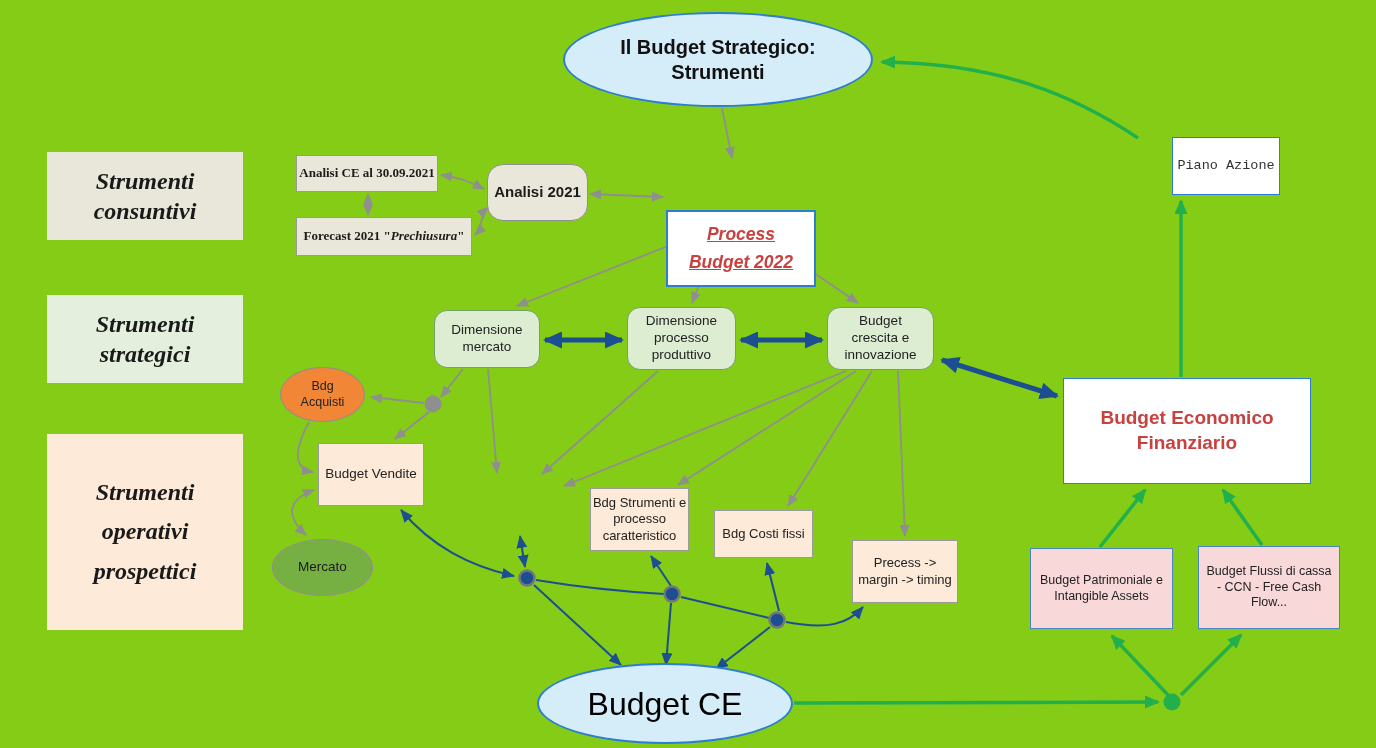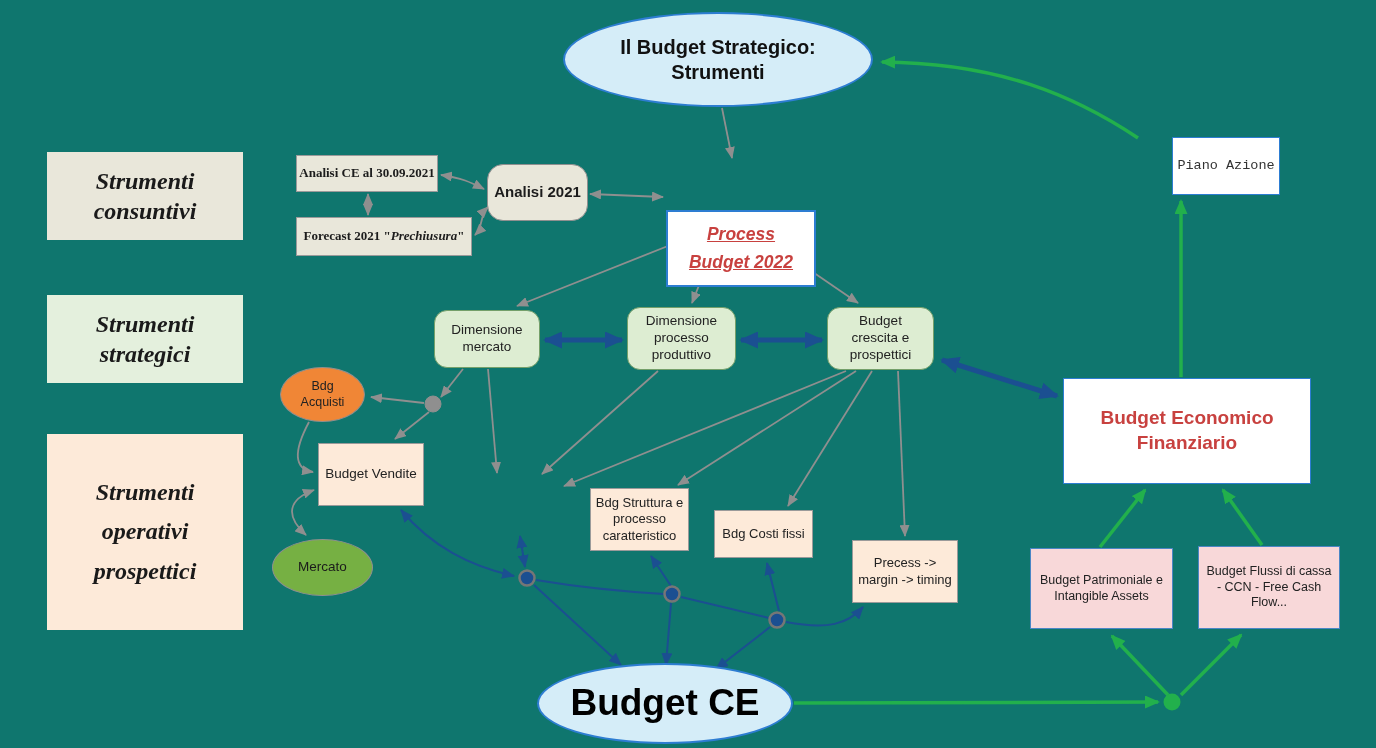--- a/index.html
+++ b/index.html
@@ -1,16 +1,16 @@
 <!DOCTYPE html>
 <html style="--c-navy: #1b4f91; --c-green_arrow: #22b04c; --c-gray_arrow: #8f8f8f; --c-red_text: #c8413f; --c-blue_border: #2d7dd2; --c-light_blue_fill: #d5edf8; --c-beige_fill: #e9e7da; --c-light_green_fill: #e4f0dd; --c-green_box_fill: #ddedd2; --c-green_box_border: #74a06a; --c-peach_fill: #fdead9; --c-pink_fill: #f8d8d9; --c-orange_fill: #f08636; --c-green_ellipse_fill: #76b043;"><head>
 <meta charset="utf-8">
 <style>
   html,body{margin:0;padding:0;background:#ffffff;}
-  #canvas{position:relative;width:1376px;height:748px;background:#0f766e;overflow:hidden;
+  #canvas{position:relative;width:1376px;height:748px;background:#84cc16;overflow:hidden;
           font-family:"Liberation Sans",sans-serif;}
   #wires{position:absolute;left:0;top:0;width:1376px;height:748px;}
 
   .node{position:absolute;box-sizing:border-box;display:flex;align-items:center;justify-content:center;
         text-align:center;white-space:pre-line;color:#1c1c1c;line-height:1.25;}
   .ellipse{border-radius:50%;}
 
   .title-ellipse{background:var(--c-light_blue_fill,#d5edf8);border:2px solid var(--c-blue_border,#2d7dd2);
         font-weight:bold;font-size:20px;color:#111;}
   .lane{font-family:"Liberation Serif",serif;font-style:italic;font-weight:bold;font-size:24px;color:#1a1a1a;}
@@ -28,21 +28,21 @@
   .piano-box{background:#fff;border:1.5px solid var(--c-blue_border,#2d7dd2);font-size:13.5px;color:#333;}
   .green-round{background:var(--c-green_box_fill,#ddedd2);border:1.5px solid var(--c-green_box_border,#74a06a);
         border-radius:13px;font-size:13.5px;color:#222;}
   .peach-box{background:var(--c-peach_fill,#fdead9);border:1.5px solid #9a9a9a;font-size:13px;color:#222;}
   .orange-ellipse{background:var(--c-orange_fill,#f08636);border:1px solid #8f8f8f;font-size:12.5px;color:#222;}
   .green-ellipse{background:var(--c-green_ellipse_fill,#76b043);border:1px solid #8f8f8f;font-size:13.5px;color:#1b1b1b;}
   .bef-box{background:#fff;border:1.5px solid var(--c-blue_border,#2d7dd2);
         color:var(--c-red_text,#c8413f);font-weight:bold;font-size:19px;line-height:1.3;}
   .pink-box{background:var(--c-pink_fill,#f8d8d9);border:1.5px solid #4a86c5;font-size:12.5px;color:#222;}
   .budgetce-ellipse{background:var(--c-light_blue_fill,#d5edf8);border:2px solid var(--c-blue_border,#2d7dd2);
-        font-weight:bold;font-size:37px;color:#000;}
+        font-weight:normal;font-size:32px;color:#000;}
 
   .w-gray{stroke:var(--c-gray_arrow,#8f8f8f);stroke-width:1.8;fill:none;}
   .w-navy{stroke:var(--c-navy,#1b4f91);stroke-width:2;fill:none;}
   .w-navy-thick{stroke:var(--c-navy,#1b4f91);stroke-width:5;fill:none;}
   .w-green{stroke:var(--c-green_arrow,#22b04c);stroke-width:3.5;fill:none;}
   #m-gray path{fill:var(--c-gray_arrow,#8f8f8f);}
   #m-navy path{fill:var(--c-navy,#1b4f91);}
   #m-navythick path{fill:var(--c-navy,#1b4f91);}
   #m-green path{fill:var(--c-green_arrow,#22b04c);}
   .dot-navy{fill:var(--c-navy,#1b4f91);stroke:#767676;stroke-width:2.5;}
@@ -138,28 +138,28 @@
 Budget 2022</div>
   <div class="node piano-box" style="left:1172px;top:137px;width:108px;height:58px;font-family:Liberation Mono, monospace;">Piano Azione</div>
 
   <div class="node green-round" style="left:434px;top:310px;width:106px;height:58px;">Dimensione
 mercato</div>
   <div class="node green-round" style="left:627px;top:307px;width:109px;height:63px;">Dimensione
 processo
 produttivo</div>
   <div class="node green-round" style="left:827px;top:307px;width:107px;height:63px;">Budget
 crescita e
-prospettici</div>
+innovazione</div>
 
   <div class="node peach-box" style="left:318px;top:443px;width:106px;height:63px;font-size:13.5px;">Budget Vendite</div>
   <div class="node ellipse orange-ellipse" style="left:280px;top:367px;width:85px;height:55px;">Bdg
 Acquisti</div>
   <div class="node ellipse green-ellipse" style="left:272px;top:539px;width:101px;height:57px;">Mercato</div>
 
-  <div class="node peach-box" style="left:590px;top:488px;width:99px;height:63px;">Bdg Struttura e
+  <div class="node peach-box" style="left:590px;top:488px;width:99px;height:63px;">Bdg Strumenti e
 processo
 caratteristico</div>
   <div class="node peach-box" style="left:714px;top:510px;width:99px;height:48px;text-align:right;">Bdg Costi fissi</div>
   <div class="node peach-box" style="left:852px;top:540px;width:106px;height:63px;">Precess -&gt;
 margin -&gt; timing</div>
 
   <div class="node pink-box" style="left:1030px;top:548px;width:143px;height:81px;">Budget Patrimoniale e
 Intangible Assets</div>
   <div class="node bef-box" style="left:1063px;top:378px;width:248px;height:106px;">Budget Economico
 Finanziario</div>

